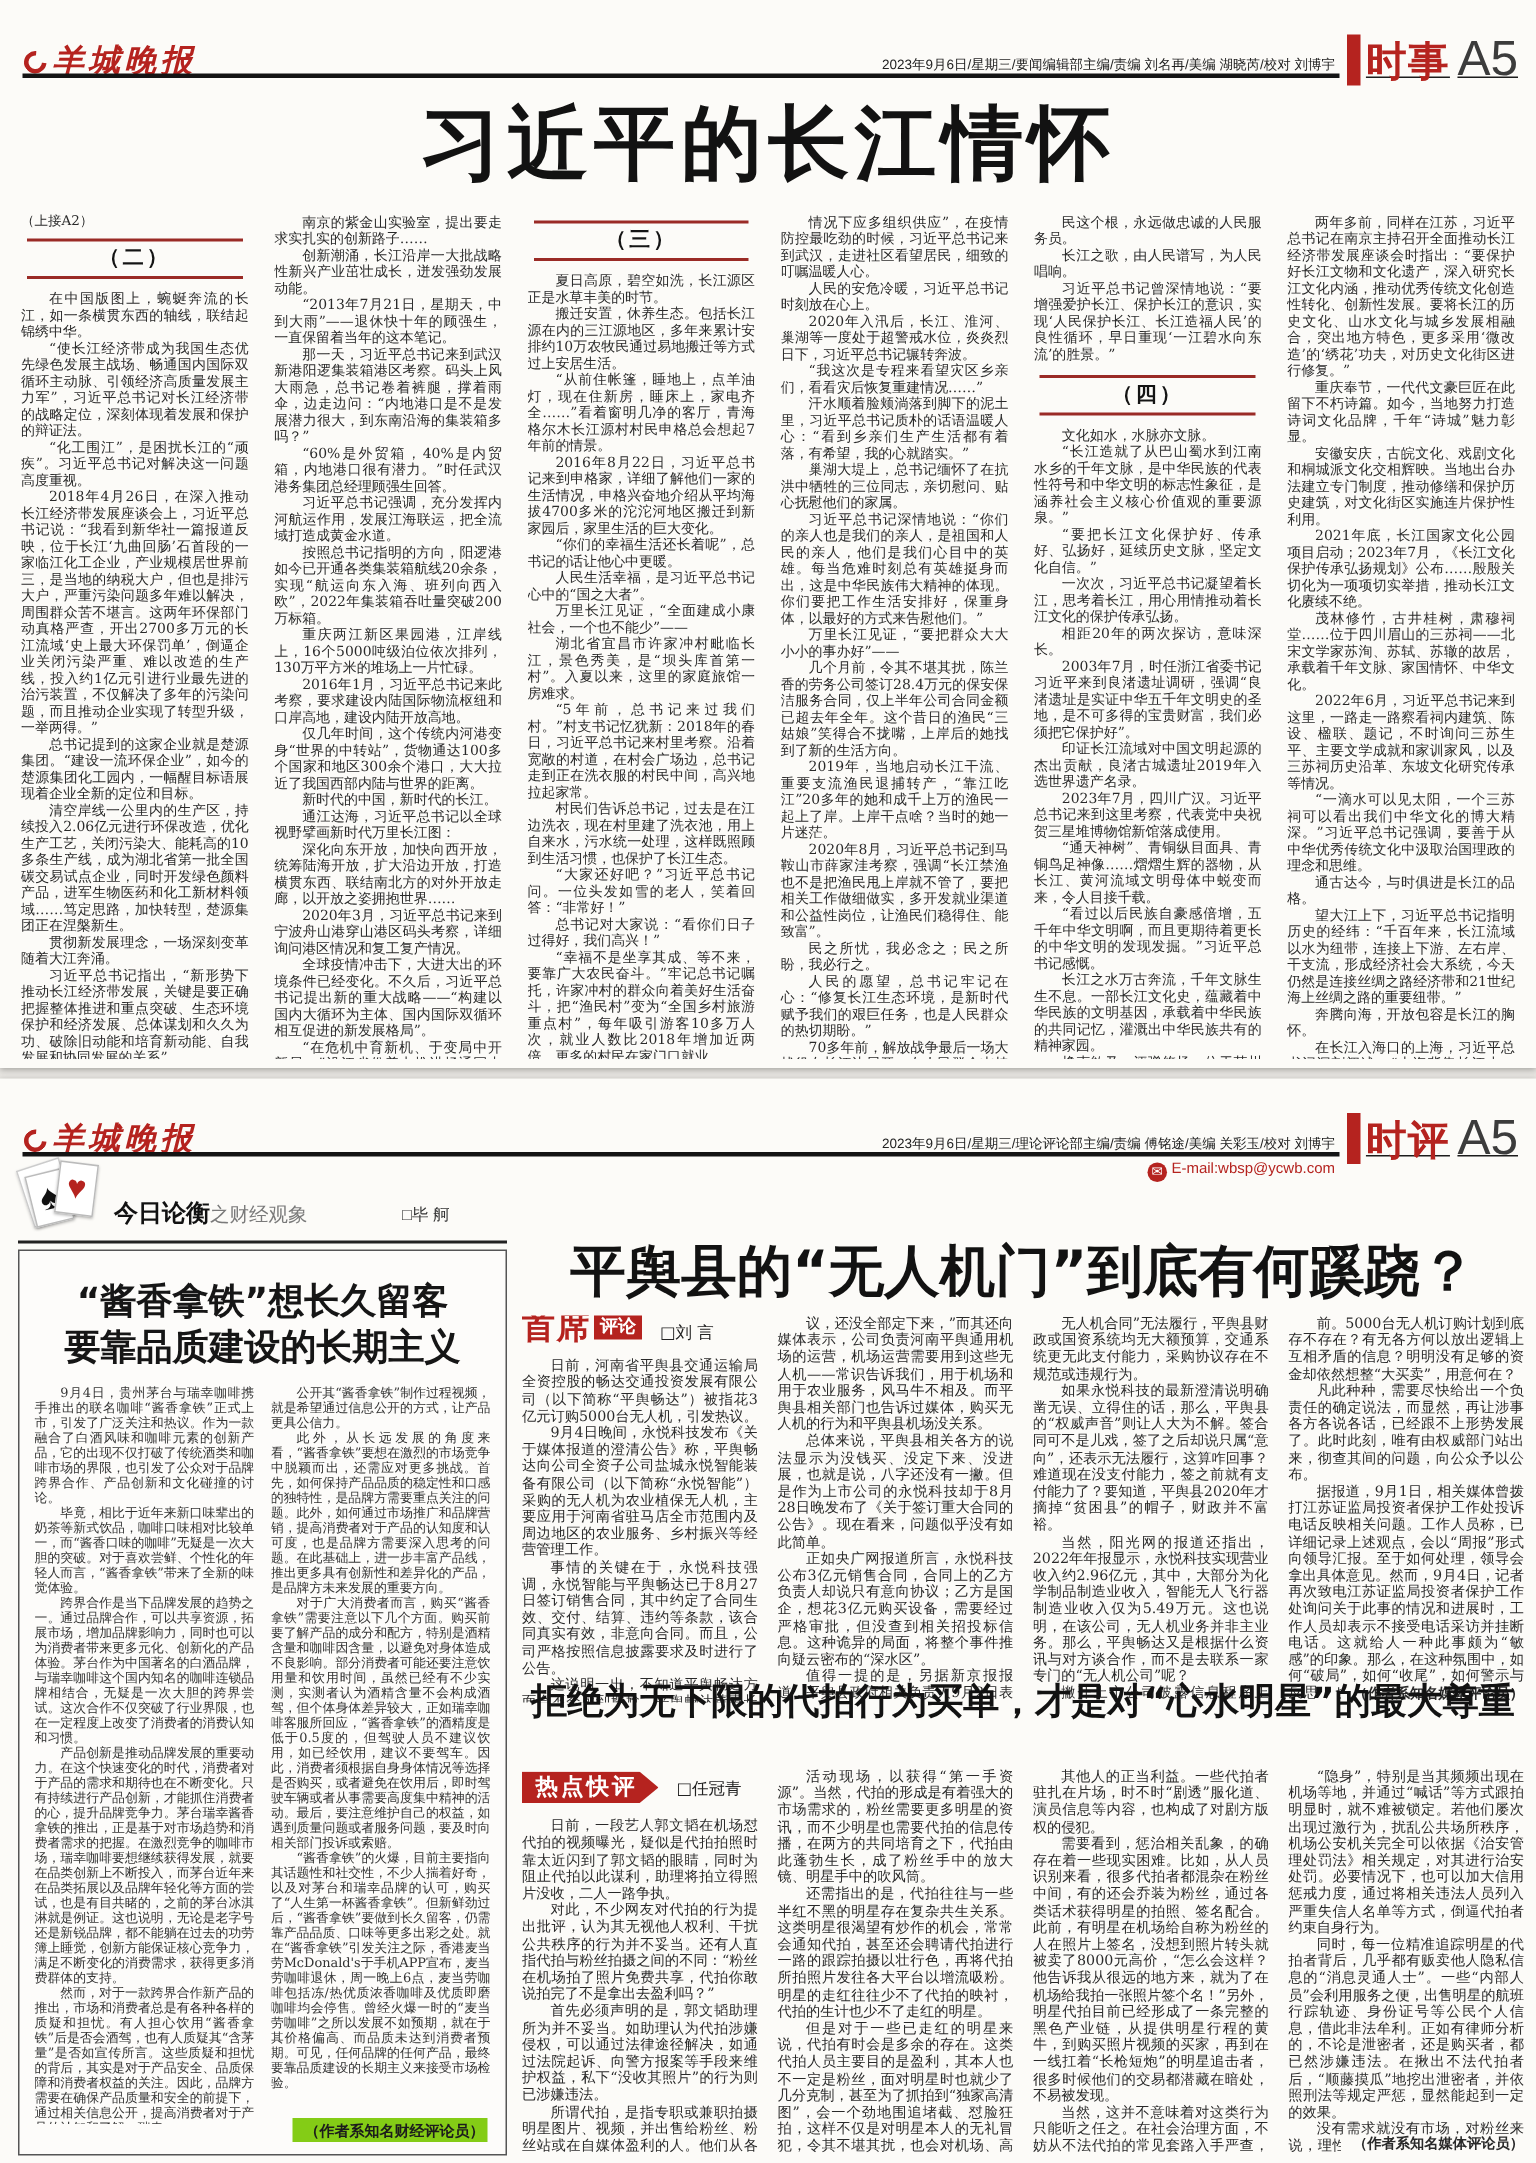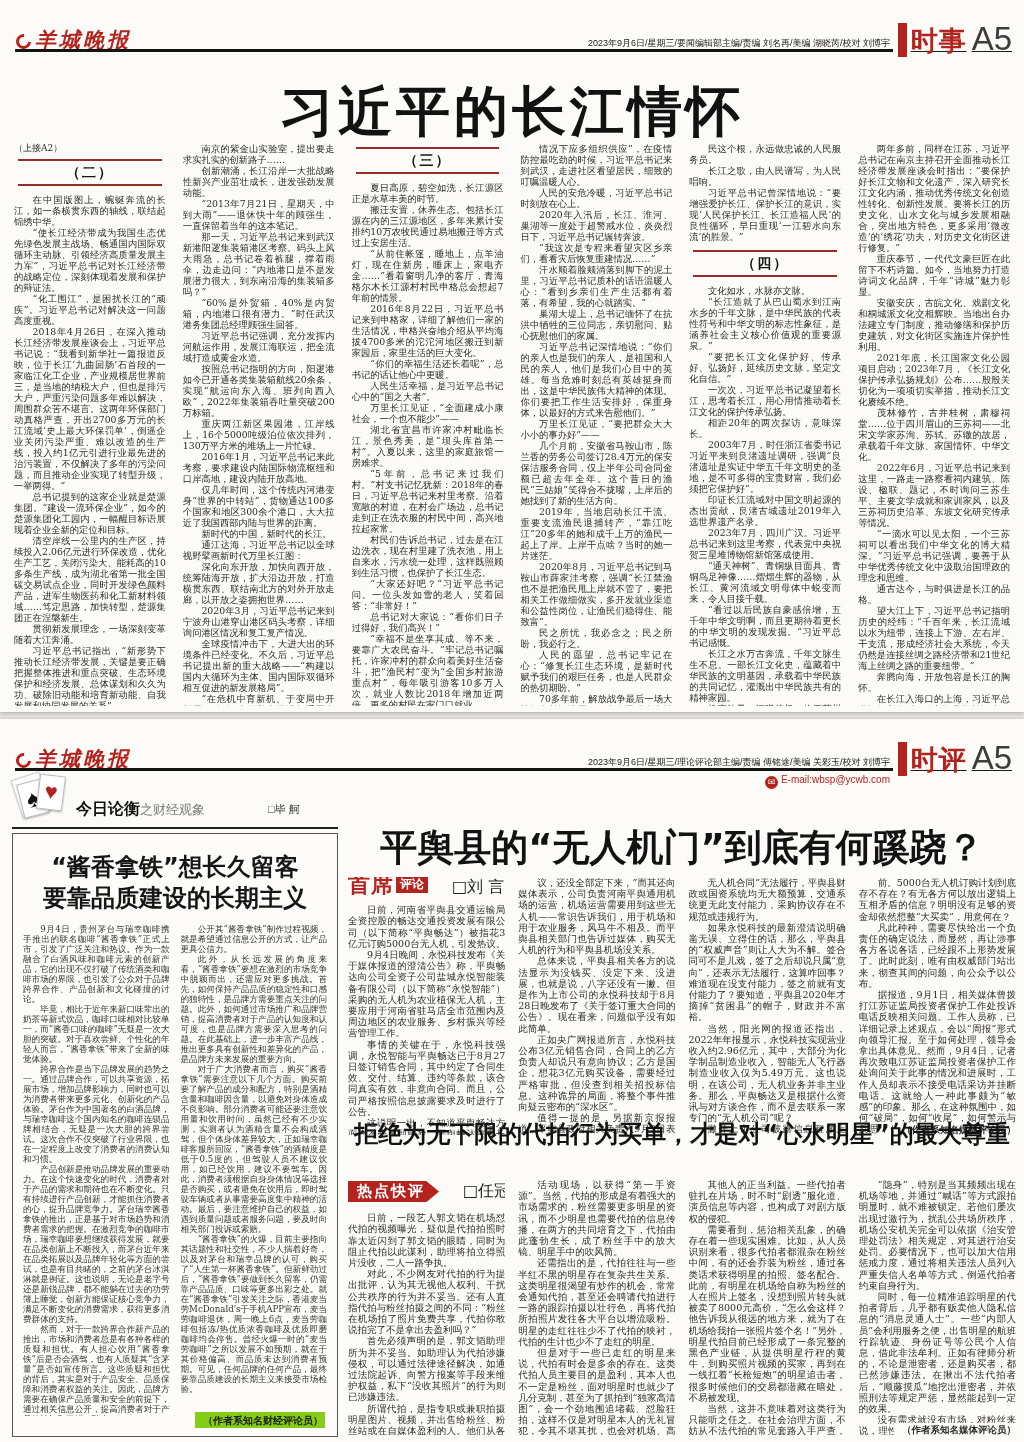--- a/index.html
+++ b/index.html
@@ -29,21 +29,21 @@
   .sectag{ position:absolute; right:12px; top:20px; white-space:nowrap;text-decoration:underline; }
   .redbar{ display:inline-block; width:9px; height:34px; background:var(--red); vertical-align:-7px; margin-right:4px; }
   .secname{ color:var(--red); font-size:27px; font-weight:900; letter-spacing:1px; }
   .pageno{ font-size:33px; color:#3c3c3c; font-weight:400; margin-left:5px; }
   .emailrow{ position:absolute; right:134px; top:55px; font-size:10px; color:var(--red); white-space:nowrap; }
   .mailico{ display:inline-block; width:13px; height:13px; border-radius:50%; background:var(--red);
             color:#fff; font-size:9px; line-height:13px; text-align:center; margin-right:3px; vertical-align:-2px; }
   .mailico::before{ content:"✉"; }
 
   
-  .headline1{ position:absolute; top:60px; left:0; right:0; margin:16px; text-align:center;
+  .headline1{ position:absolute; top:60px; left:0; right:0; margin:0; text-align:center;
               font-size:54px; font-weight:900; color:#121212; letter-spacing:4px;
               font-family:"DejaVu Sans", sans-serif; }
   .p1body{ position:absolute; top:143px; left:14px; right:14px; bottom:6px; display:flex; gap:17px; }
   .bcol{ flex:1; overflow:hidden; font-size:9.3px; line-height:11px; text-align:justify;
          color:#2a2a2a; font-family:"DejaVu Serif", serif; }
   .para{ margin:0; text-indent:2em; }
   .contnote{ font-size:9px; margin:0 0 5px 0; }
   .sechead{ border-top:2px solid var(--darkred); border-bottom:2px solid var(--darkred);
             text-align:center; font-weight:bold; font-size:14px; letter-spacing:2px;
             padding:6px 0; margin:4px 4px 8px 4px; color:#141414; text-indent:0;
@@ -87,21 +87,21 @@
   #hot-body{ top:460px; height:256px; }
   .ncol{ flex:1; overflow:hidden; position:relative; font-size:9.5px; line-height:11.2px;
          text-align:justify; color:#2a2a2a; font-family:"DejaVu Serif", serif; }
   .badgerow{ margin:2px 0 10px 0; white-space:nowrap; text-indent:0; }
   .chiefmain{ color:var(--red); font-size:22px; font-weight:900; font-family:"DejaVu Sans",sans-serif; letter-spacing:1px;}
   .chiefsub{ background:var(--red); color:#fff; font-size:12px; font-weight:bold; padding:3px 4px 2px 4px;
              margin-left:2px; vertical-align:4px; }
   .hotbadge{ display:inline-block; background:var(--red); color:#fff; font-size:15px; font-weight:bold;
              letter-spacing:2px; padding:5px 14px 5px 9px;
              clip-path:polygon(0 0,86% 0,100% 50%,86% 100%,0 100%); }
-  .byline{ font-size:16px; color:#222; margin-left:24px; }
+  .byline{ font-size:11px; color:#222; margin-left:12px; }
   .colcredit{ position:absolute; right:0; bottom:0; background:#fcfbf8; font-size:9.5px;
               font-weight:bold; padding:1px 0 0 8px; margin:0; }
 </style>
 </head>
 <body>
 
 <div class="page" id="p1">
   <div class="mast">
     <div class="logo">
       <span class="logomark"></span><span>羊城晚报</span>
@@ -171,21 +171,21 @@
     <div class="bcol">
       <div>
           <p class="para">情况下应多组织供应”，在疫情防控最吃劲的时候，习近平总书记来到武汉，走进社区看望居民，细致的叮嘱温暖人心。</p>
           <p class="para">人民的安危冷暖，习近平总书记时刻放在心上。</p>
           <p class="para">2020年入汛后，长江、淮河、巢湖等一度处于超警戒水位，炎炎烈日下，习近平总书记辗转奔波。</p>
           <p class="para">“我这次是专程来看望灾区乡亲们，看看灾后恢复重建情况……”</p>
           <p class="para">汗水顺着脸颊淌落到脚下的泥土里，习近平总书记质朴的话语温暖人心：“看到乡亲们生产生活都有着落，有希望，我的心就踏实。”</p>
           <p class="para">巢湖大堤上，总书记缅怀了在抗洪中牺牲的三位同志，亲切慰问、贴心抚慰他们的家属。</p>
           <p class="para">习近平总书记深情地说：“你们的亲人也是我们的亲人，是祖国和人民的亲人，他们是我们心目中的英雄。每当危难时刻总有英雄挺身而出，这是中华民族伟大精神的体现。你们要把工作生活安排好，保重身体，以最好的方式来告慰他们。”</p>
           <p class="para">万里长江见证，“要把群众大大小小的事办好”——</p>
-          <p class="para">几个月前，安徽省马鞍山市，陈兰香的劳务公司签订28.4万元的保安保洁服务合同，仅上半年公司合同金额已超去年全年。这个昔日的渔民“三姑娘”笑得合不拢嘴，上岸后的她找到了新的生活方向。</p>
+          <p class="para">几个月前，令其不堪其扰，陈兰香的劳务公司签订28.4万元的保安保洁服务合同，仅上半年公司合同金额已超去年全年。这个昔日的渔民“三姑娘”笑得合不拢嘴，上岸后的她找到了新的生活方向。</p>
           <p class="para">2019年，当地启动长江干流、重要支流渔民退捕转产，“靠江吃江”20多年的她和成千上万的渔民一起上了岸。上岸干点啥？当时的她一片迷茫。</p>
           <p class="para">2020年8月，习近平总书记到马鞍山市薛家洼考察，强调“长江禁渔也不是把渔民甩上岸就不管了，要把相关工作做细做实，多开发就业渠道和公益性岗位，让渔民们稳得住、能致富”。</p>
           <p class="para">民之所忧，我必念之；民之所盼，我必行之。</p>
           <p class="para">人民的愿望，总书记牢记在心：“修复长江生态环境，是新时代赋予我们的艰巨任务，也是人民群众的热切期盼。”</p>
           <p class="para">70多年前，解放战争最后一场大战役在长江边展开。在人民群众支持下，人民解放军一举突破国民党反动派苦心经营的长江防线。</p>
         </div>
     </div>
     <div class="bcol">
       <div>
           <p class="para">民这个根，永远做忠诚的人民服务员。</p>

